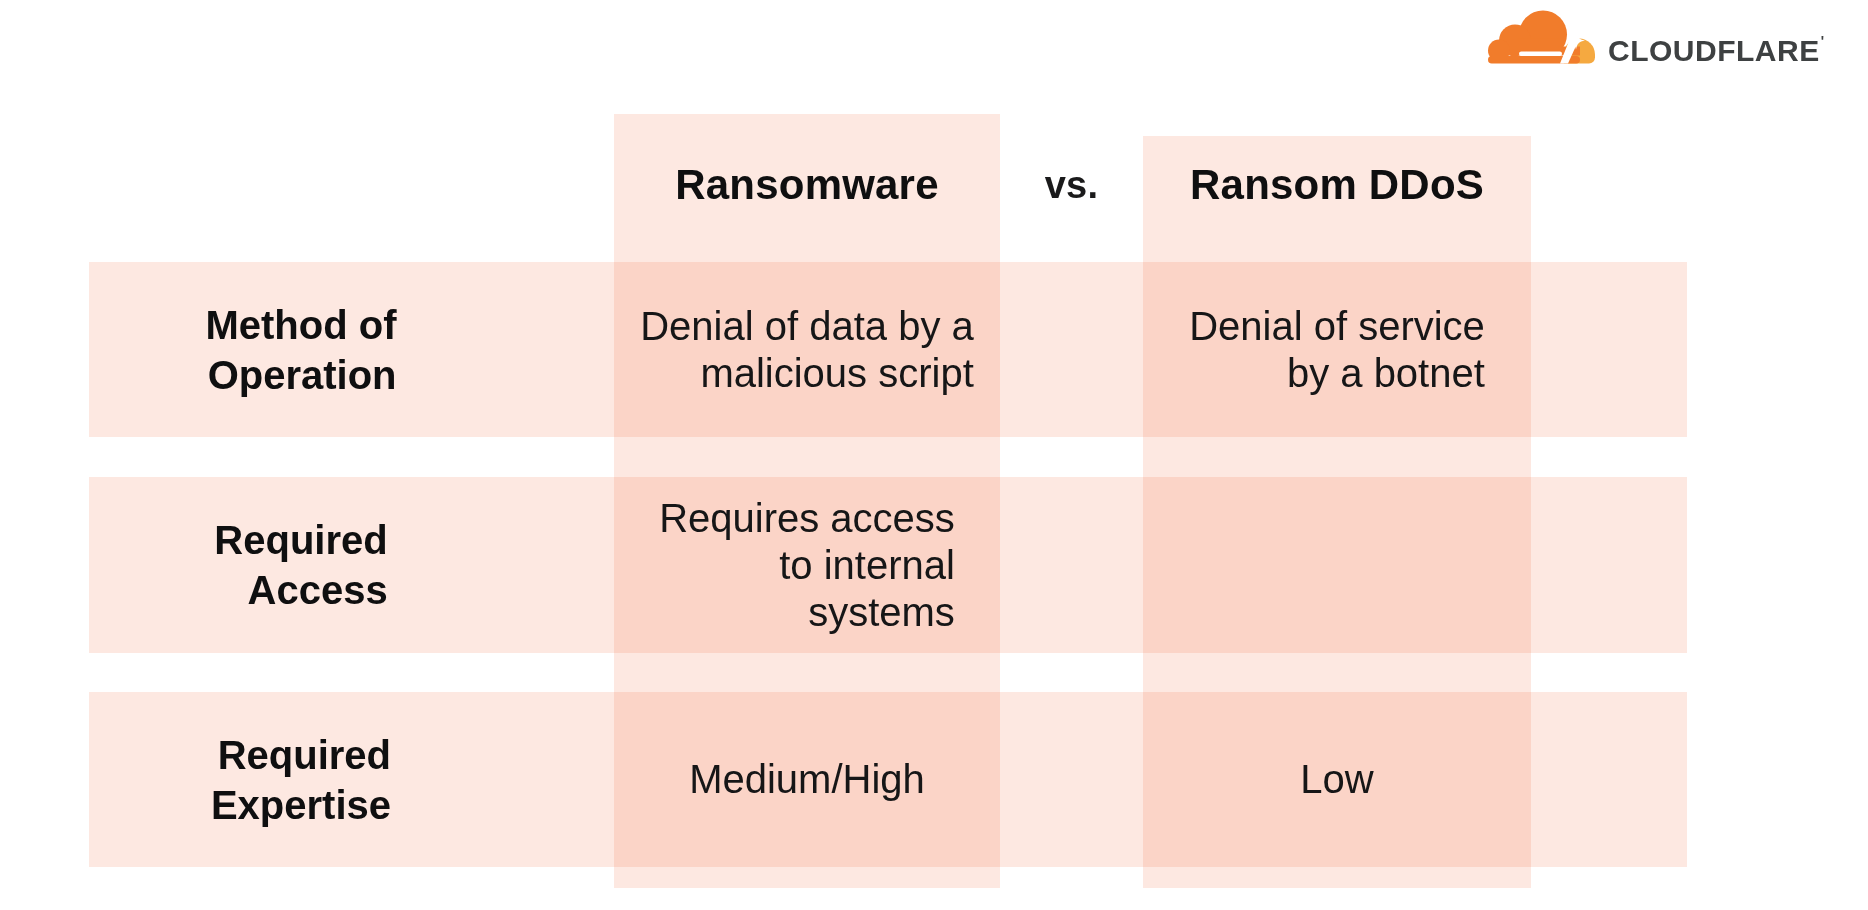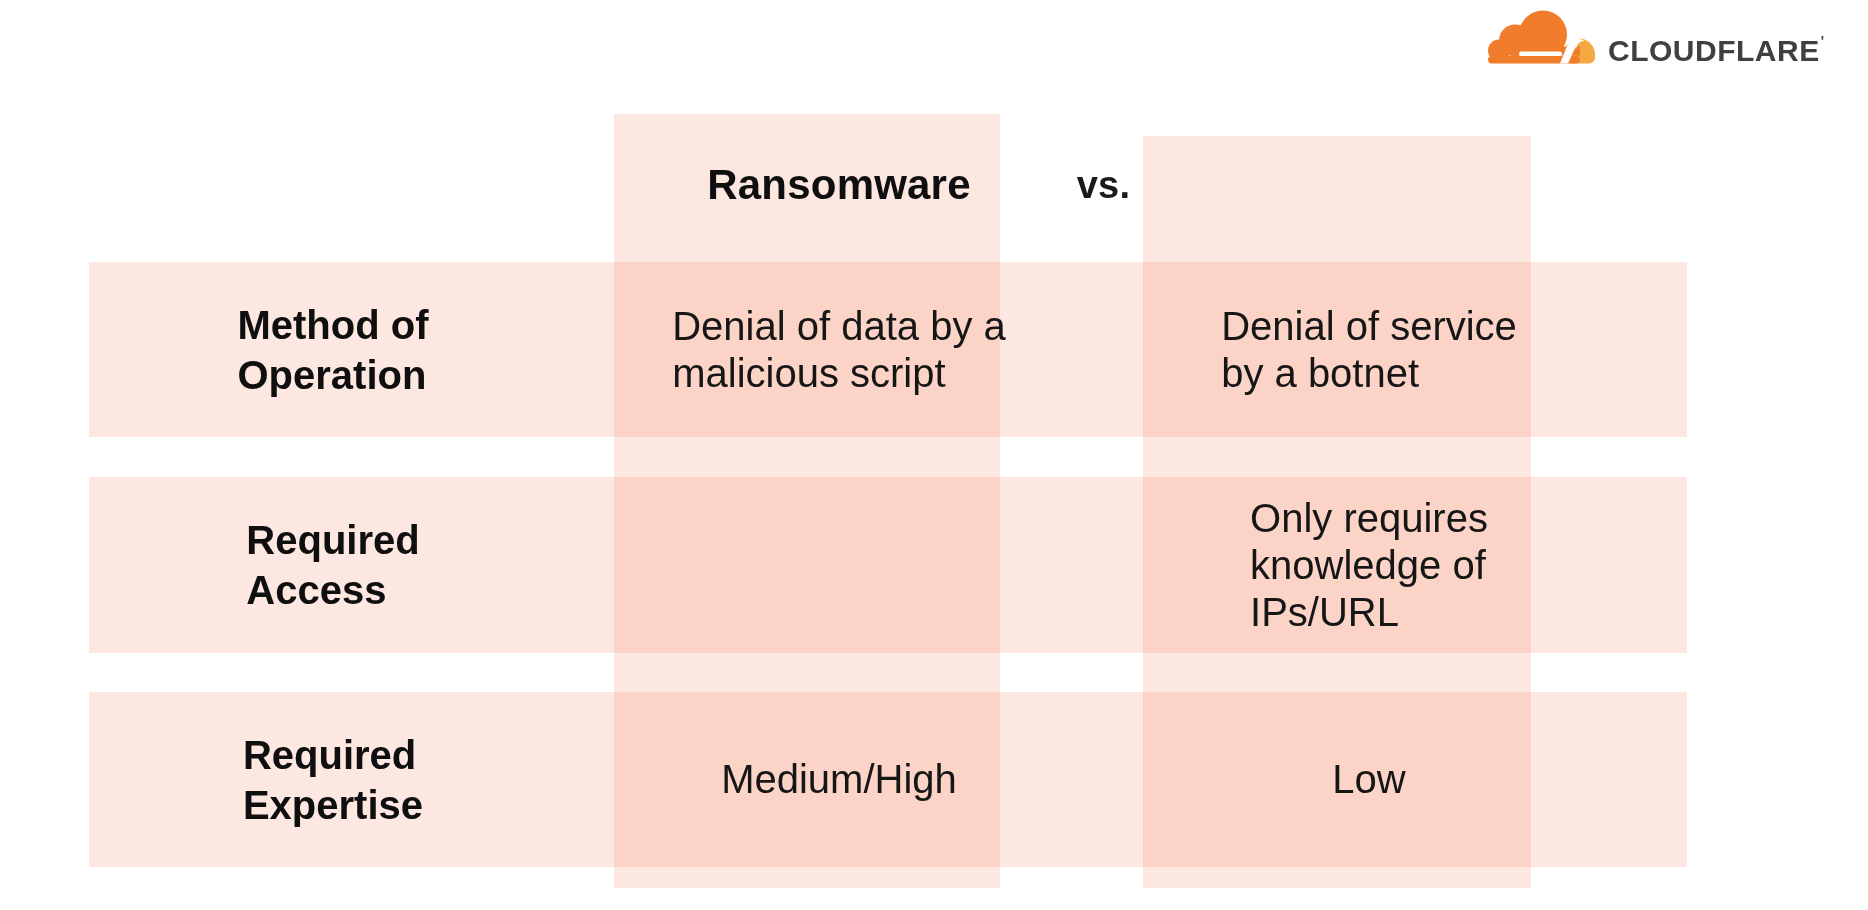--- a/index.html
+++ b/index.html
@@ -28,23 +28,22 @@
   .row-band-0 { top: 262px; height: 175px; }
   .row-band-1 { top: 477px; height: 176px; }
   .row-band-2 { top: 692px; height: 175px; }
 
   .cell {
     position: absolute;
     z-index: 2;
     display: flex;
     align-items: center;
     justify-content: center;
-    text-align: left;
+    text-align: right;
     white-space: pre-line;
-    padding-left: 32px;
   }
   .header-cell {
     top: 146px;
     height: 78px;
     font-weight: bold;
     font-size: 42px;
     color: #0f0f10;
     letter-spacing: 0.2px;
   }
   .header-ransomware { left: 614px;  width: 386px; }
@@ -110,33 +109,34 @@
 
   <div class="band col-band-ransomware"></div>
   <div class="band col-band-ddos"></div>
 
   <div class="band row-band row-band-0"></div>
   <div class="band row-band row-band-1"></div>
   <div class="band row-band row-band-2"></div>
 
   <div class="cell header-cell header-ransomware">Ransomware</div>
   <div class="cell header-cell versus-cell">vs.</div>
+  <div class="cell header-cell header-ddos">Ransom DDoS</div>
 
   <div class="cell label-cell row-y-0">Method of
 Operation</div>
   <div class="cell data-cell col-x-ransomware row-y-0">Denial of data by a
 malicious script</div>
   <div class="cell data-cell col-x-ddos row-y-0">Denial of service
 by a botnet</div>
 
   <div class="cell label-cell row-y-1">Required
 Access</div>
-  <div class="cell data-cell col-x-ddos row-y-1">Only requires
-knowledge of
-IPs/URL</div>
+  <div class="cell data-cell col-x-ransomware row-y-1">Requires access
+to internal
+systems</div>
 
   <div class="cell label-cell row-y-2">Required
 Expertise</div>
   <div class="cell data-cell col-x-ransomware row-y-2">Medium/High</div>
   <div class="cell data-cell col-x-ddos row-y-2">Low</div>
 
   <div class="logo">
     <svg class="logo-cloud" viewBox="0 0 120 53" xmlns="http://www.w3.org/2000/svg" aria-hidden="true">
 
       <path fill="#F5A940" d="M76 53 L76 43 A15 15 0 0 1 91 28 A16 16 0 0 1 107 44 L107 47 A6 6 0 0 1 101 53 Z"></path>

